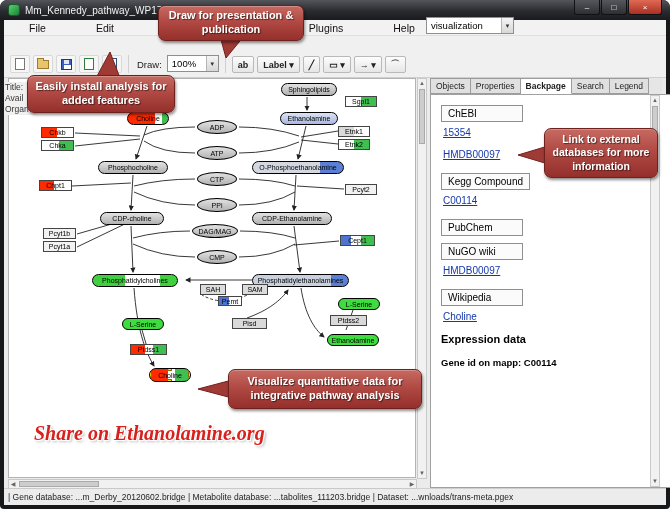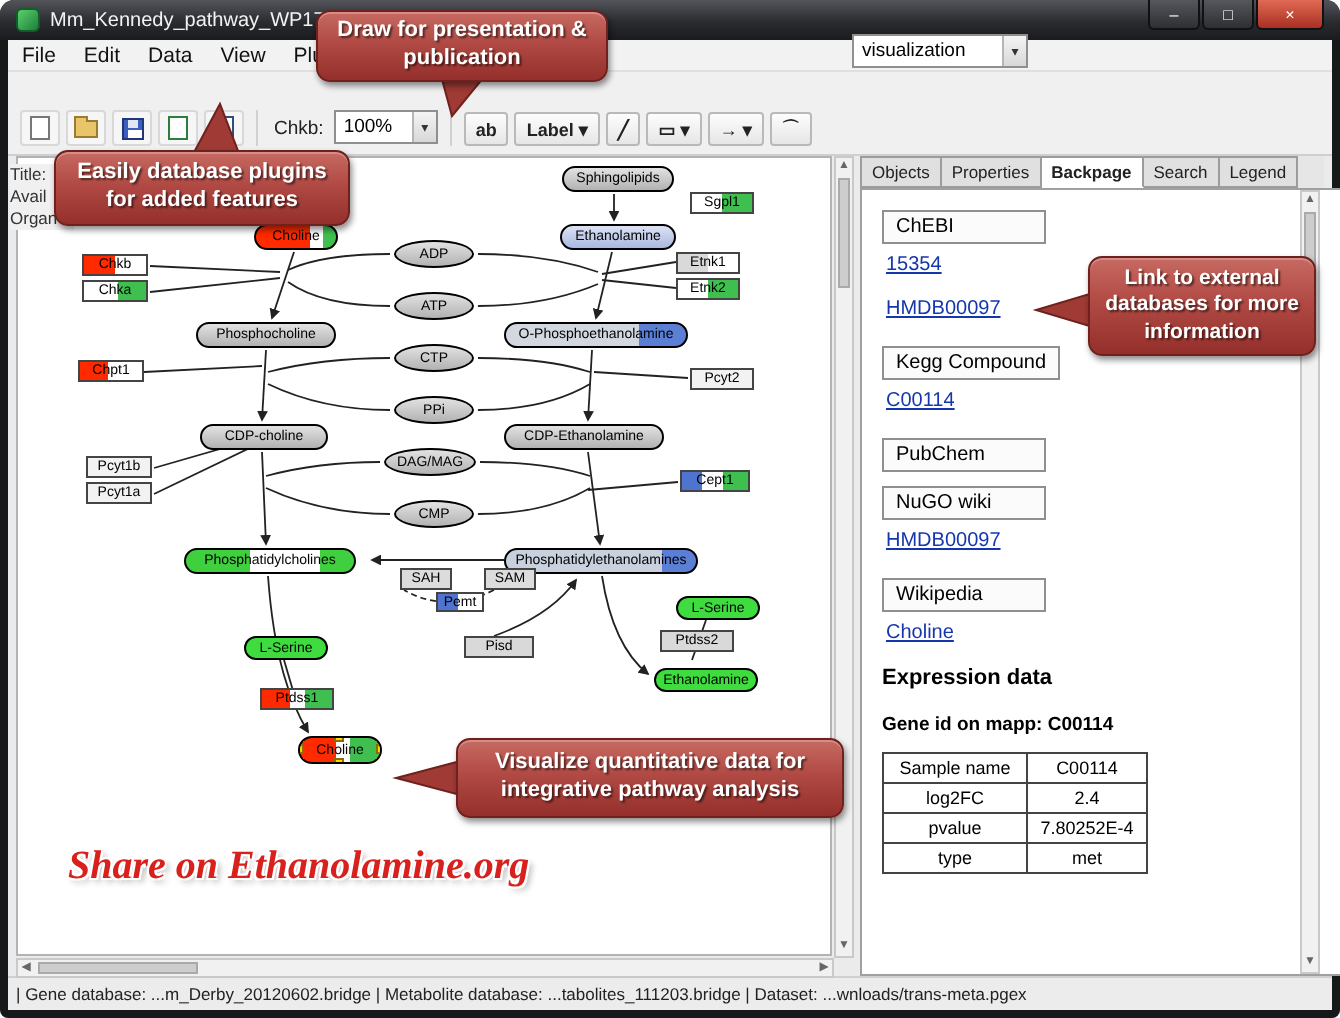--- a/index.html
+++ b/index.html
@@ -17,21 +17,21 @@
     background:linear-gradient(135deg,#5ad06a,#1d7f3c);flex:0 0 auto;}
   .win-btns{position:absolute;right:8px;top:0;display:flex;}
   .win-btn{width:26px;height:15px;display:flex;align-items:center;justify-content:center;
     font-size:8px;color:#fff;background:linear-gradient(180deg,#55575c,#2e2f33);
     border:1px solid #101114;border-top:none;border-radius:0 0 3px 3px;margin-left:1px;}
   .win-btn.close{background:linear-gradient(180deg,#e06a55,#a92f22);width:34px;}
 
   
   .menubar{position:absolute;left:4px;top:20px;width:662px;height:16px;background:#f2f2f2;
     display:flex;align-items:center;border-bottom:1px solid #e0e0e0;}
-  .menu-item{padding:1px 7px;font-size:10.5px;color:#111;}
+  .menu-item{padding:1px 25px;font-size:10.5px;color:#111;}
   .toolbar{position:absolute;left:4px;top:36px;width:662px;height:42px;background:#f0f0f0;
     border-bottom:1px solid #cfcfcf;display:flex;align-items:flex-end;padding:0 4px 4px 6px;gap:3px;}
   .tb-btn{width:20px;height:18px;display:flex;align-items:center;justify-content:center;
     border:1px solid #d8d8d8;background:#f6f6f6;border-radius:2px;}
   .ic{display:block;}
   .ic-page{width:10px;height:12px;background:#fff;border:1px solid #777;}
   .ic-folder{width:12px;height:9px;background:#e8c56a;border:1px solid #9a7b2f;position:relative;}
   .ic-folder:before{content:"";position:absolute;top:-3px;left:-1px;width:5px;height:2px;background:#e8c56a;border:1px solid #9a7b2f;border-bottom:none;}
   .ic-floppy{width:11px;height:11px;background:#3a5fbf;border:1px solid #22377a;position:relative;}
   .ic-floppy:before{content:"";position:absolute;top:0;left:2px;width:5px;height:4px;background:#dfe6f5;}
@@ -156,21 +156,21 @@
     <div class="tb-btn">
         <span class="ic ic-floppy"></span>
       </div>
     <div class="tb-btn">
         <span class="ic ic-page green"></span>
       </div>
     <div class="tb-btn">
         <span class="ic ic-page blue"></span>
       </div>
     <div class="tb-sep"></div>
-    <span class="tb-label">Chkb:</span>
+    <span class="tb-label">Draw:</span>
     <div class="combo" style="width:52px;">
       <span class="combo-val">100%</span>
       <span class="arrow">▾</span>
     </div>
     <div class="tb-sep"></div>
     <div class="tb-tool">ab</div>
     <div class="tb-tool">Label ▾</div>
     <div class="tb-tool">╱</div>
     <div class="tb-tool">▭ ▾</div>
     <div class="tb-tool">→ ▾</div>
@@ -385,40 +385,20 @@
     <div>
       <div class="bp-head">NuGO wiki</div>
       <div class="bp-val bp-link">HMDB00097</div>
     </div>
     <div>
       <div class="bp-head">Wikipedia</div>
       <div class="bp-val bp-link">Choline</div>
     </div>
     <div class="bp-exp-title">Expression data</div>
     <div class="bp-geneid">Gene id on mapp: C00114</div>
-    <table class="bp-table">
-      <tbody>
-        <tr>
-          <td class="c1">Sample name</td>
-          <td class="c2">C00114</td>
-        </tr>
-        <tr>
-          <td class="c1">log2FC</td>
-          <td class="c2">2.4</td>
-        </tr>
-        <tr>
-          <td class="c1">pvalue</td>
-          <td class="c2">7.80252E-4</td>
-        </tr>
-        <tr>
-          <td class="c1">type</td>
-          <td class="c2">met</td>
-        </tr>
-      </tbody>
-    </table>
   </div>
   <div class="sb pscroll">
     <span class="sb-arrow" style="top:0;">▲</span>
     <div class="thumb"></div>
     <span class="sb-arrow" style="bottom:0;">▼</span>
   </div>
 
   <div class="statusbar">
     <span>| Gene database: ...m_Derby_20120602.bridge   | Metabolite database: ...tabolites_111203.bridge   | Dataset: ...wnloads/trans-meta.pgex</span>
   </div>
@@ -428,17 +408,17 @@
   <svg class="tails" width="670" height="509">
     <g fill="#a03a35" stroke="#6f211e" stroke-width="1">
       <polygon points="220,36 244,36 226,58"></polygon>
       <polygon points="96,78 120,78 110,52"></polygon>
       <polygon points="548,146 548,164 518,155"></polygon>
       <polygon points="232,380 232,398 198,389"></polygon>
     </g>
   </svg>
 
   <div class="callout co-draw">Draw for presentation &amp; publication</div>
-  <div class="callout co-plugins">Easily database plugins for added features</div>
+  <div class="callout co-plugins">Easily install analysis for added features</div>
   <div class="callout co-link">Link to external databases for more information</div>
   <div class="callout co-vis">Visualize quantitative data for integrative pathway analysis</div>
 
 </div>
 
 </body></html>

